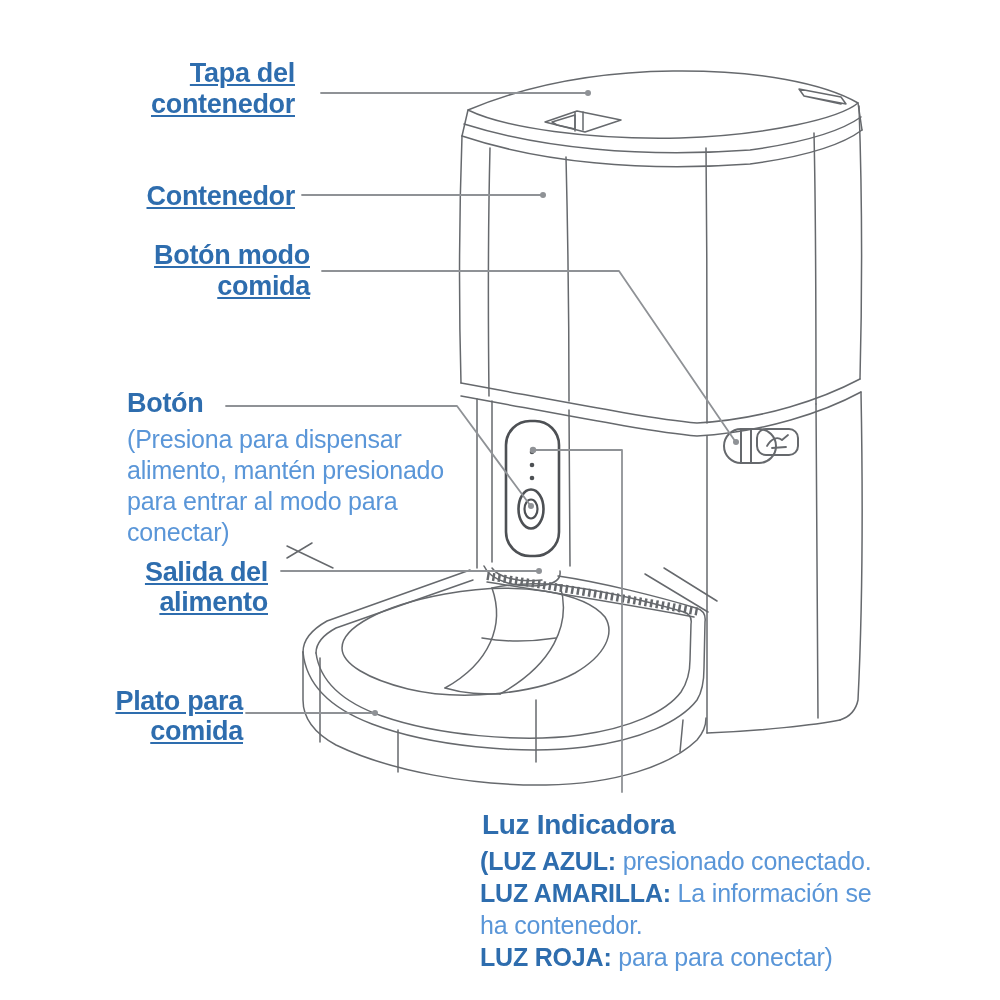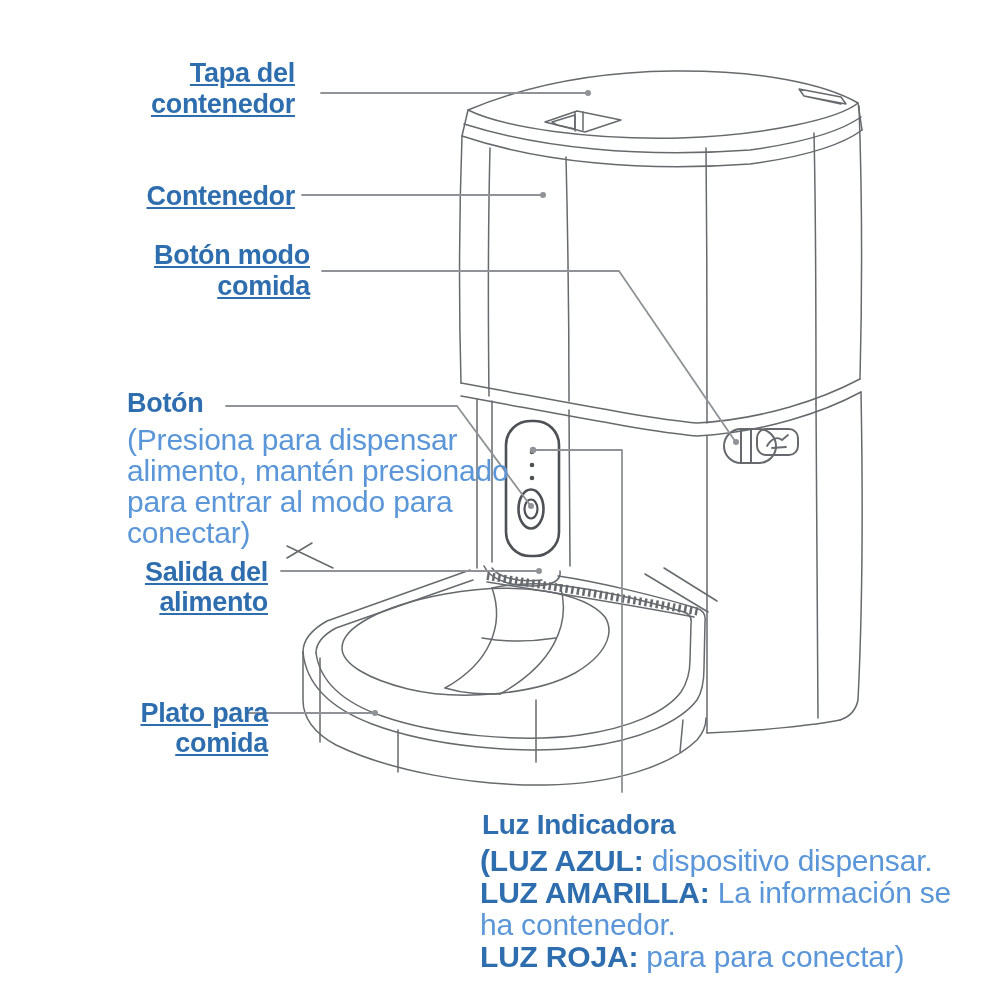--- a/index.html
+++ b/index.html
@@ -7,30 +7,30 @@
     --leader:#8f9296; --bg:#ffffff;
   }
   *{margin:0;padding:0;box-sizing:border-box;}
   html,body{width:1000px;height:1000px;background:var(--bg);overflow:hidden;}
   body{font-family:"Liberation Sans",sans-serif;position:relative;}
   .stage{position:absolute;inset:0;width:1000px;height:1000px;}
   svg.artwork{position:absolute;left:0;top:0;}
   .lbl{position:absolute;color:var(--heading);font-weight:700;font-size:27px;
        letter-spacing:-0.3px;line-height:31px;white-space:nowrap;text-align:right;}
   .lbl.right{text-decoration:underline;}
-  .note{position:absolute;color:var(--note);font-weight:400;font-size:30px;
+  .note{position:absolute;color:var(--note);font-weight:400;font-size:25px;
         letter-spacing:-0.2px;line-height:31px;white-space:nowrap;}
   .note .np{color:var(--heading);font-weight:700;}
   .lbl-lid{right:705px;top:58px;}
   .lbl-container{right:705px;top:181px;}
   .lbl-lock{right:690px;top:240px;}
   .lbl-button{left:127px;top:388px;}
   .note-button{left:127px;top:424px;}
   .lbl-outlet{right:732px;top:557px;line-height:30px;margin-left:40px;}
-  .lbl-bowl{right:732px;top:686px;line-height:30px;margin-top:12px;}
+  .lbl-bowl{right:757px;top:686px;line-height:30px;}
   .lbl-indicator{left:482px;top:801px;font-size:28px;margin-top:8px;}
   .note-indicator{left:480px;top:845px;line-height:32px;}
   path,rect,ellipse{vector-effect:non-scaling-stroke;}
   .s  {fill:none;stroke:var(--art);stroke-width:1.5;stroke-linecap:round;stroke-linejoin:round;}
   .sd {fill:none;stroke:var(--art_dark);stroke-width:2.6;stroke-linecap:round;stroke-linejoin:round;}
   .sd2{fill:none;stroke:var(--art_dark);stroke-width:2.2;stroke-linecap:round;stroke-linejoin:round;}
   .ld {fill:none;stroke:var(--leader);stroke-width:1.8;stroke-linecap:round;stroke-linejoin:round;}
   .dot{fill:var(--leader);stroke:none;}
   .pdot{fill:var(--art_dark);stroke:none;}
   .hatch{fill:none;stroke:var(--art);stroke-width:8;stroke-dasharray:2.5 3.2;}
@@ -198,19 +198,19 @@
   <div class="lbl right lbl-bowl">
     <div>Plato para</div>
     <div>comida</div>
   </div>
 
   <div class="lbl lbl-indicator">
     <div>Luz Indicadora</div>
   </div>
 
   <div class="note note-indicator">
-    <div><span class="np">(LUZ AZUL:</span><span> dispositivo dispensar.</span></div>
+    <div><span class="np">(LUZ AZUL:</span><span> presionado conectado.</span></div>
     <div><span class="np">LUZ AMARILLA:</span><span> La información se</span></div>
     <div><span class="np"></span><span>ha contenedor.</span></div>
     <div><span class="np">LUZ ROJA:</span><span> para para conectar)</span></div>
   </div>
 
 </div>
 
 </body></html>

